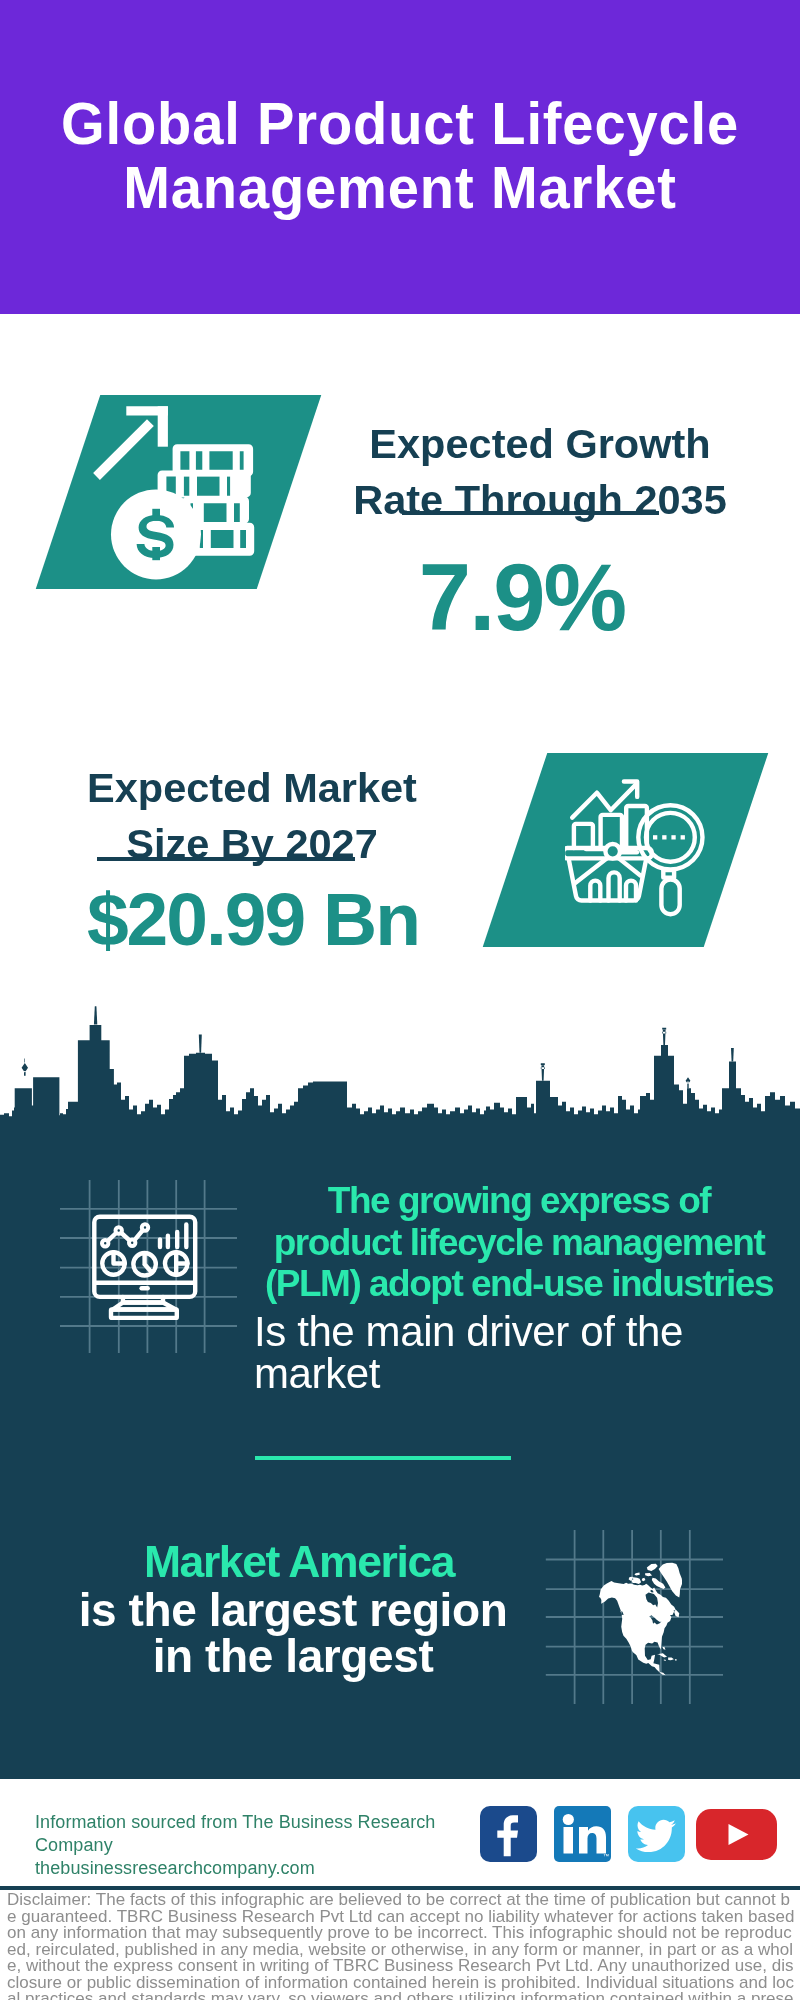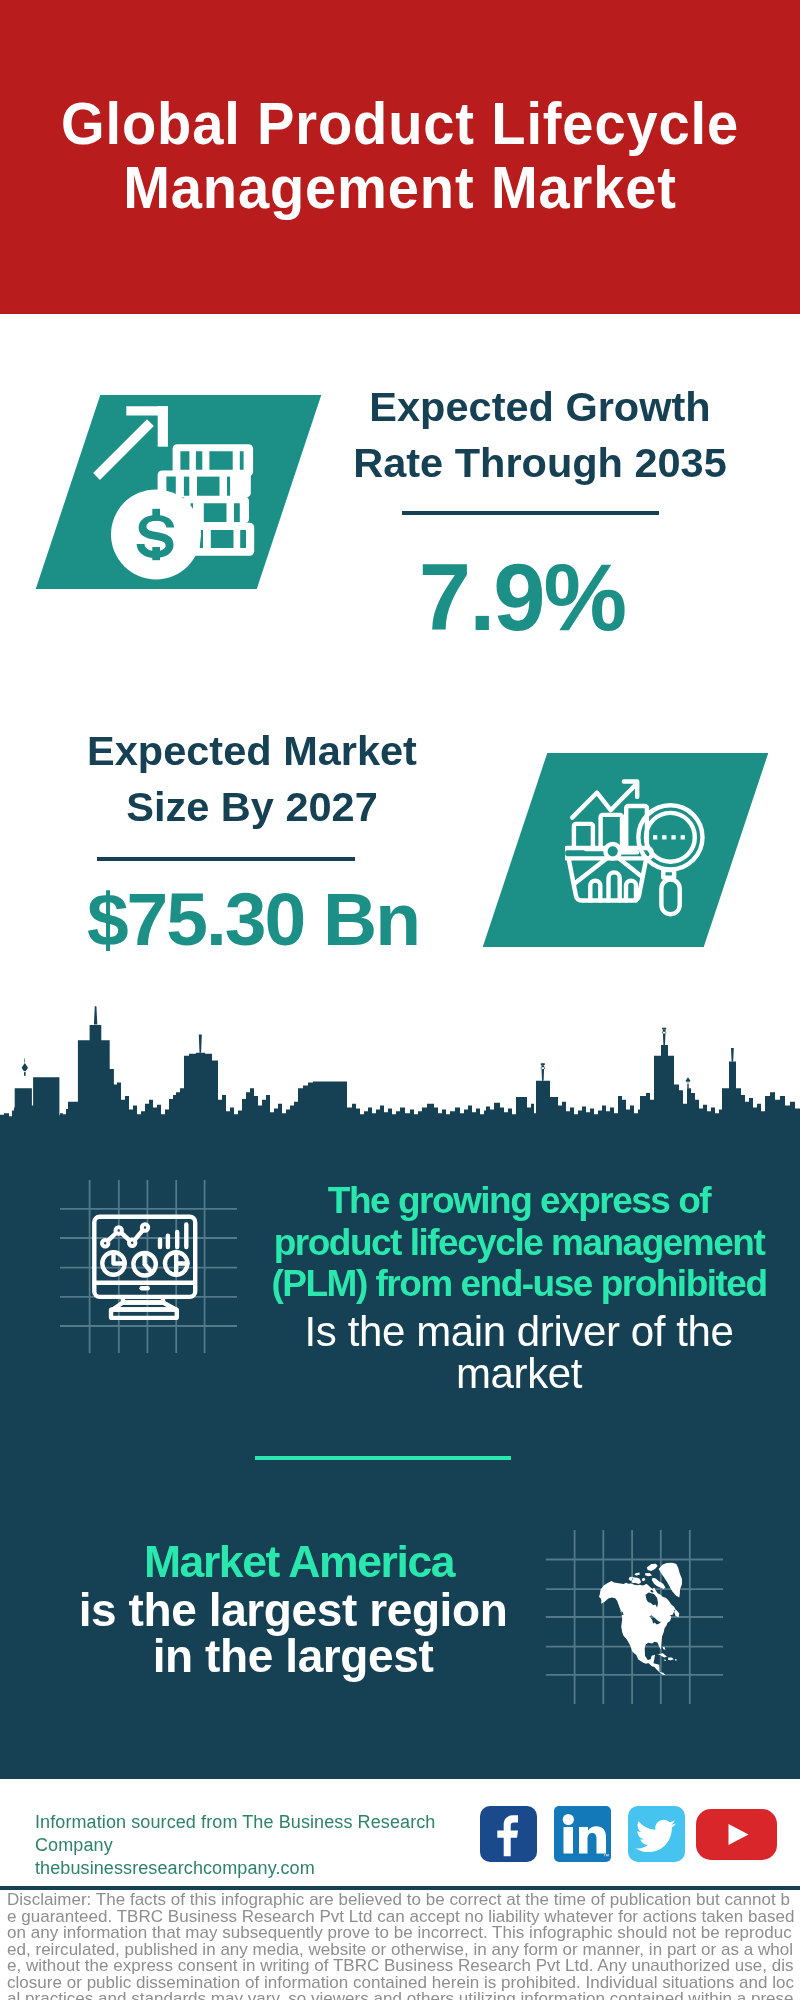--- a/index.html
+++ b/index.html
@@ -7,40 +7,41 @@
     width:800px; height:2000px; overflow:hidden;
     background:#ffffff;
     font-family:"Liberation Sans", sans-serif;
     -webkit-font-smoothing:antialiased;
   }
   .page { position:relative; width:800px; height:2000px; overflow:hidden; }
 
   
   .header {
     position:absolute; left:0; top:0; width:800px; height:314px;
-    background:#b91c1c;
+    background:#6d28d9;
   }
   .header h1 {
     position:absolute; left:0; top:92px; width:800px;
     margin:0; color:#ffffff; font-size:60px; font-weight:bold;
     line-height:64px; text-align:center; letter-spacing:0.9px;
     transform:scaleX(0.935); transform-origin:400px 0;
   }
 
   
   .tile {
     position:absolute; background:#1c9087;
     transform:skewX(-18.4deg);
   }
 
   
   .stat-label {
     position:absolute; color:#164053; font-weight:bold;
     font-size:41.5px; line-height:56px; text-align:center;
     letter-spacing:0px;
+    margin-top:37px;
   }
   .stat-rule { position:absolute; height:4px; background:#164053; }
   .stat-value {
     position:absolute; color:#1c9087; font-weight:bold;
     text-align:center; letter-spacing:-2px; line-height:1;
   }
 
   
   .darkbody { position:absolute; left:0; top:1120px; width:800px; height:659px; background:#164053; }
   .city { position:absolute; left:0; top:1004px; width:800px; height:120px; }
@@ -140,21 +141,21 @@
       <rect x="106.4" y="65.2" width="4.3" height="4.3"></rect>
       <rect x="115.6" y="65.2" width="4.3" height="4.3"></rect>
     </g>
   </svg>
 
   <div class="stat-label" style="left:52px; top:723px; width:400px;">
     <span>Expected Market</span><br>
     <span>Size By 2027</span>
   </div>
   <div class="stat-rule" style="left:97px; top:857px; width:258px;"></div>
-  <div class="stat-value" style="left:53px; top:882px; width:400px; font-size:75px;">$75.30 Bn</div>
+  <div class="stat-value" style="left:53px; top:882px; width:400px; font-size:75px;">$20.99 Bn</div>
 
   <div class="darkbody"></div>
   <svg class="city" viewBox="0 0 800 125" width="800" height="125" preserveAspectRatio="none" style="position:absolute; left:0; top:1000px;">
     <g fill="#164053">
       <path d="M0,125 L0,119.5 L4,119.5 L4,118 L9,118 L9,121 L12,121 L12,115 L14.0,115 L14.0,112 L14.7,112 L14.7,92 L31.9,92 L31.9,110 L33.1,110 L33.1,80.5 L59.4,80.5 L59.4,120 L60,120 L60,118 L63,118 L63,119 L66,119 L66,113.5 L68,113.5 L68,106 L77.9,106 L77.9,42 L89.6,42 L89.6,26 L101.3,26 L101.3,42 L109.7,42 L109.7,72 L113.9,72 L113.9,88 L117,88 L117,86 L121,86 L121,104 L125,104 L125,100 L129,100 L129,114 L133,114 L133,110 L137,110 L137,119 L141,119 L141,116 L145,116 L145,108 L149,108 L149,104 L153,104 L153,112 L157,112 L157,109 L161,109 L161,119 L165,119 L165,114 L169,114 L169,103 L173,103 L173,99 L176,99 L176,96 L180,96 L180,92 L184,92 L184,58 L189,58 L189,56 L196,56 L196,55 L205,55 L205,56 L212,56 L212,63 L218,63 L218,104 L222,104 L222,99 L226,99 L226,116 L230,116 L230,112 L234,112 L234,119 L238,119 L238,115 L242,115 L242,103 L246,103 L246,96 L250,96 L250,92 L254,92 L254,100 L258,100 L258,110 L262,110 L262,104 L266,104 L266,99 L270,99 L270,117 L274,117 L274,113 L278,113 L278,108 L282,108 L282,118 L286,118 L286,114 L290,114 L290,110 L294,110 L294,106 L298,106 L298,92 L303,92 L303,89 L308,89 L308,86 L313,86 L313,85 L320,85 L320,85 L347,85 L347,112 L352,112 L352,108 L356,108 L356,113 L360,113 L360,119 L364,119 L364,116 L368,116 L368,112 L372,112 L372,118 L376,118 L376,114 L380,114 L380,110 L384,110 L384,117 L388,117 L388,113 L392,113 L392,119 L396,119 L396,116 L400,116 L400,112 L405,112 L405,118 L410,118 L410,114 L414,114 L414,119 L418,119 L418,116 L422,116 L422,112 L427,112 L427,108 L434,108 L434,112 L438,112 L438,118 L442,118 L442,114 L446,114 L446,119 L450,119 L450,116 L455,116 L455,112 L460,112 L460,118 L464,118 L464,114 L468,114 L468,110 L472,110 L472,117 L476,117 L476,113 L480,113 L480,119 L484,119 L484,115 L486,115 L486,111 L490,111 L490,114 L494,114 L494,107 L500,107 L500,112 L504,112 L504,117 L508,117 L508,113 L512,113 L512,119 L516,119 L516,101 L527,101 L527,112 L531,112 L531,108 L534,108 L534,118 L536,118 L536,84 L550,84 L550,101 L555,101 L555,101 L558,101 L558,110 L562,110 L562,106 L566,106 L566,116 L570,116 L570,112 L574,112 L574,119 L578,119 L578,115 L582,115 L582,111 L586,111 L586,117 L590,117 L590,113 L594,113 L594,119 L598,119 L598,115 L602,115 L602,110 L606,110 L606,116 L610,116 L610,112 L614,112 L614,118 L618,118 L618,100 L622,100 L622,104 L626,104 L626,114 L630,114 L630,110 L634,110 L634,118 L638,118 L638,114 L640,114 L640,100 L646,100 L646,97 L650,97 L650,104 L654,104 L654,58 L661,58 L661,47 L668,47 L668,58 L674,58 L674,88 L679,88 L679,94 L683,94 L683,108 L687,108 L687,92 L691,92 L691,97 L695,97 L695,104 L699,104 L699,113 L703,113 L703,109 L707,109 L707,116 L711,116 L711,112 L715,112 L715,118 L719,118 L719,114 L722,114 L722,92 L729,92 L729,64 L736,64 L736,92 L741,92 L741,99 L745,99 L745,106 L749,106 L749,102 L753,102 L753,112 L757,112 L757,108 L761,108 L761,116 L765,116 L765,100 L770,100 L770,96 L775,96 L775,104 L780,104 L780,100 L785,100 L785,110 L790,110 L790,106 L795,106 L795,113 L800,113 L800,119 L800,125 Z"></path>
 
       <path d="M94.8,6.5 h1.6 l0.9,19 h-3.4 Z"></path>
       <path d="M24.0,79 h1.6 v-5 h-1.6 Z M21.6,70.5 l3.2,-5 l3.2,5 l-3.2,5 Z M24.2,65 h0.6 v-4 h-0.6 Z"></path>
       <path d="M199.5,55 h1.6 l0.7,-19 h-3.0 Z"></path>
       <path d="M542.0,84 h1.6 l0.6,-16 h-2.8 Z M540.8,70 h4.0 v1.8 h-4.0 Z M540.8,66 h4.0 v1.8 h-4.0 Z"></path>
@@ -207,23 +208,23 @@
       <circle cx="33.7" cy="25.5" r="3.2"></circle>
       <circle cx="47.2" cy="37.8" r="3.2"></circle>
       <circle cx="60.0" cy="22.5" r="3.2"></circle>
     </g>
   </svg>
 
   <div style="position:absolute; left:254px; top:1180px; width:530px; text-align:center;
               color:#2ae8ad; font-weight:bold; font-size:37px; line-height:41.6px; letter-spacing:-1.5px;">
     <span>The growing express of</span><br>
     <span>product lifecycle management</span><br>
-    <span>(PLM) from end-use prohibited</span>
-  </div>
-  <div style="position:absolute; left:254px; top:1311px; width:530px; text-align:center;
+    <span>(PLM) adopt end-use industries</span>
+  </div>
+  <div style="position:absolute; left:254px; top:1311px; width:530px; 
               color:#ffffff; font-weight:normal; font-size:42px; line-height:42.2px; letter-spacing:-0.4px;">
     <span>Is the main driver of the</span><br>
     <span>market</span>
   </div>
 
   <div style="position:absolute; left:255px; top:1456px; width:256px; height:4px; background:#2ae8ad;"></div>
 
   <div style="position:absolute; left:39px; top:1537px; width:520px; text-align:center;
               color:#2ae8ad; font-weight:bold; font-size:44.5px; line-height:50px; letter-spacing:-1.4px;">
     <span>Market America</span>

